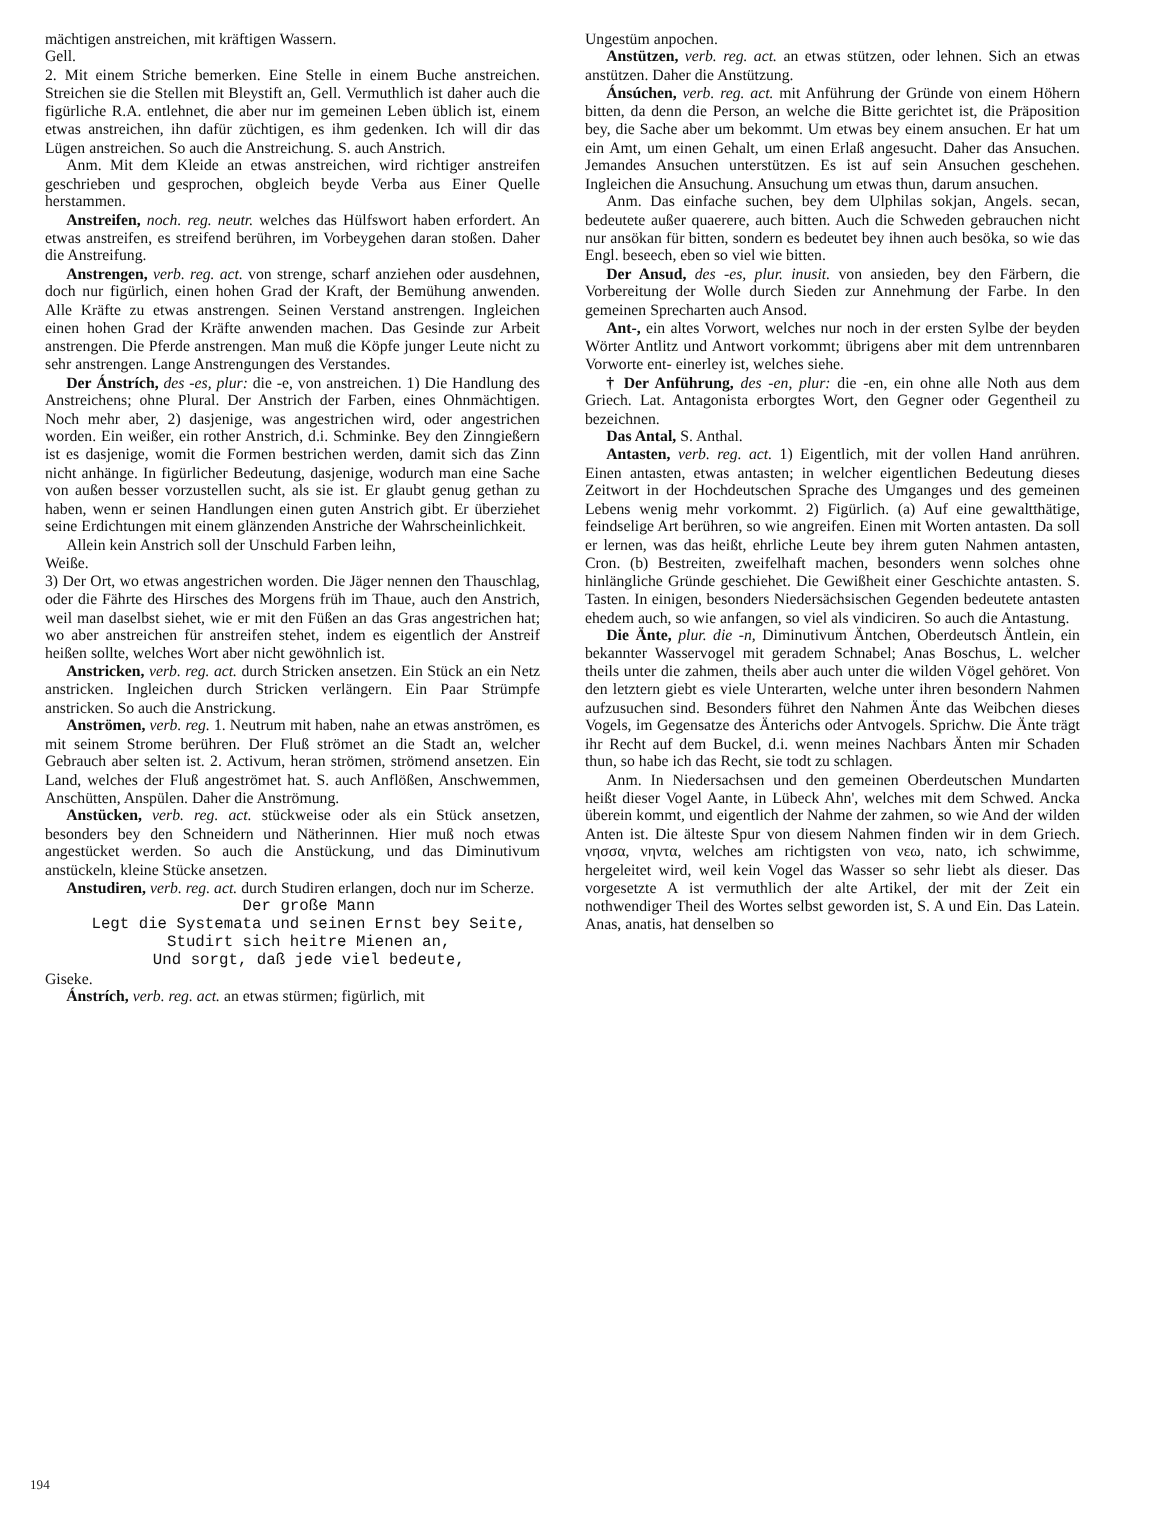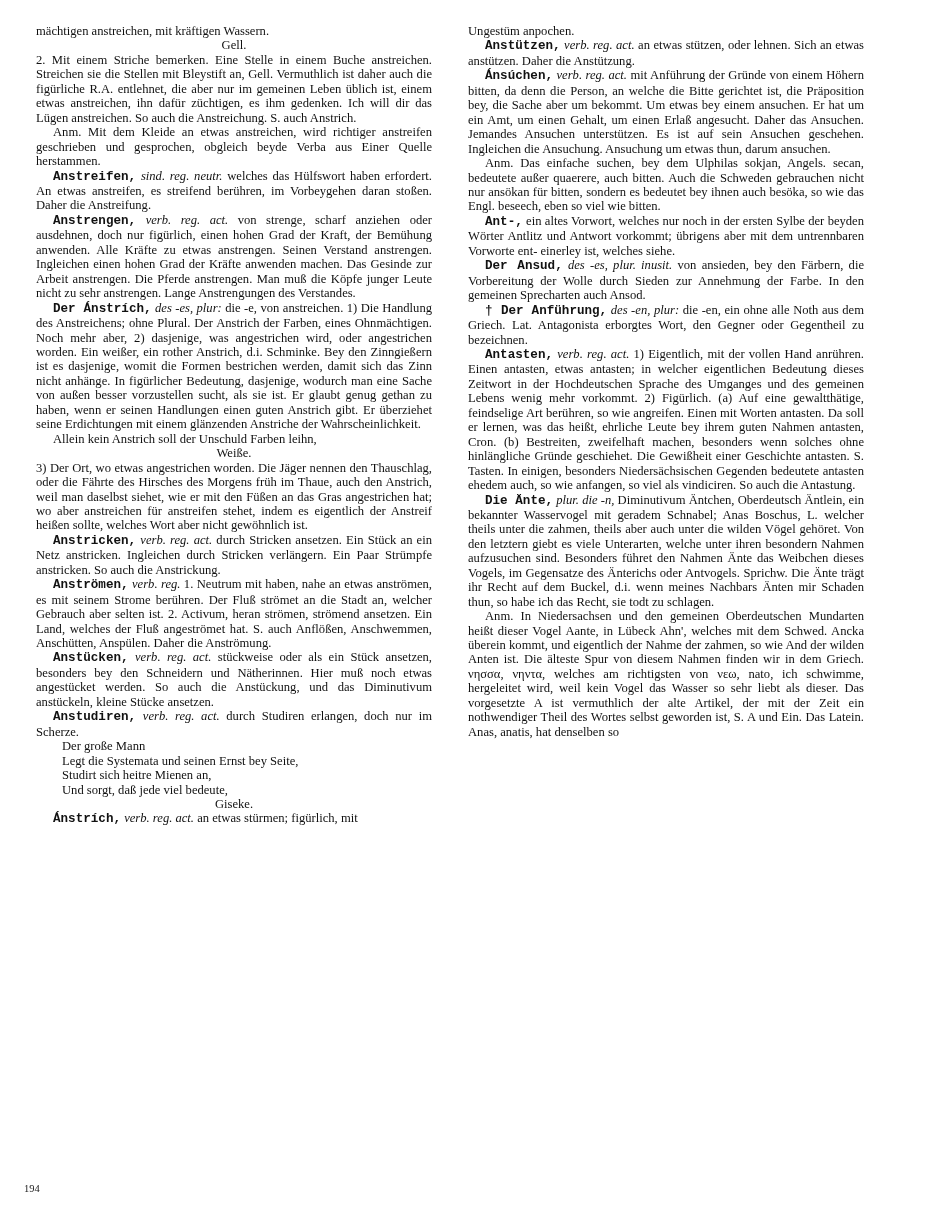--- a/index.html
+++ b/index.html
@@ -39,29 +39,30 @@
   .col p {
     margin: 0;
   }
   .p-indent {
     text-indent: 17px;
   }
   .p-hang {
     padding-left: 0;
   }
   .right {
-    text-align: center;
+    text-align: left;
     text-indent: 0;
   }
   .verse {
-    text-align: left;
+    text-align: center;
     text-indent: 0;
     padding-left: 26px;
+    font-family: Liberation Mono, monospace;
   }
-  b { font-weight: bold; font-family: Liberation Mono, monospace; }
+  b { font-weight: bold; }
   i { }
   .pagenum {
     position: absolute;
     left: 24px;
     bottom: 16px;
     font-size: 10.5px;
     color: #222;
     font-family: "Liberation Serif", serif;
   }
 </style>
@@ -69,21 +70,21 @@
 <body>
 
 <div class="page">
   <div class="columns">
 
     <div class="col" id="left-col">
         <p class="p-hang">mächtigen anstreichen, mit kräftigen Wassern.</p>
         <p class="right">Gell.</p>
         <p class="p-hang">2. Mit einem Striche bemerken. Eine Stelle in einem Buche anstreichen. Streichen sie die Stellen mit Bleystift an, Gell. Vermuthlich ist daher auch die figürliche R.A. entlehnet, die aber nur im gemeinen Leben üblich ist, einem etwas anstreichen, ihn dafür züchtigen, es ihm gedenken. Ich will dir das Lügen anstreichen. So auch die Anstreichung. S. auch Anstrich.</p>
         <p class="p-indent">Anm. Mit dem Kleide an etwas anstreichen, wird richtiger anstreifen geschrieben und gesprochen, obgleich beyde Verba aus Einer Quelle herstammen.</p>
-        <p class="p-indent"><b>Anstreifen,</b> <i>sind. reg. neutr.</i><span> welches das Hülfswort haben erfordert. An etwas anstreifen, es streifend berühren, im Vorbeygehen daran stoßen. Daher die Anstreifung.</span></p>
+        <p class="p-indent"><b>Anstreifen,</b> <i>noch. reg. neutr.</i><span> welches das Hülfswort haben erfordert. An etwas anstreifen, es streifend berühren, im Vorbeygehen daran stoßen. Daher die Anstreifung.</span></p>
         <p class="p-indent"><b>Anstrengen,</b> <i>verb. reg. act.</i><span> von strenge, scharf anziehen oder ausdehnen, doch nur figürlich, einen hohen Grad der Kraft, der Bemühung anwenden. Alle Kräfte zu etwas anstrengen. Seinen Verstand anstrengen. Ingleichen einen hohen Grad der Kräfte anwenden machen. Das Gesinde zur Arbeit anstrengen. Die Pferde anstrengen. Man muß die Köpfe junger Leute nicht zu sehr anstrengen. Lange Anstrengungen des Verstandes.</span></p>
         <p class="p-indent"><b>Der Ánstrích,</b> <i>des -es, plur:</i><span> die -e, von anstreichen. 1) Die Handlung des Anstreichens; ohne Plural. Der Anstrich der Farben, eines Ohnmächtigen. Noch mehr aber, 2) dasjenige, was angestrichen wird, oder angestrichen worden. Ein weißer, ein rother Anstrich, d.i. Schminke. Bey den Zinngießern ist es dasjenige, womit die Formen bestrichen werden, damit sich das Zinn nicht anhänge. In figürlicher Bedeutung, dasjenige, wodurch man eine Sache von außen besser vorzustellen sucht, als sie ist. Er glaubt genug gethan zu haben, wenn er seinen Handlungen einen guten Anstrich gibt. Er überziehet seine Erdichtungen mit einem glänzenden Anstriche der Wahrscheinlichkeit.</span></p>
         <p class="p-indent">Allein kein Anstrich soll der Unschuld Farben leihn,</p>
         <p class="right">Weiße.</p>
         <p class="p-hang">3) Der Ort, wo etwas angestrichen worden. Die Jäger nennen den Thauschlag, oder die Fährte des Hirsches des Morgens früh im Thaue, auch den Anstrich, weil man daselbst siehet, wie er mit den Füßen an das Gras angestrichen hat; wo aber anstreichen für anstreifen stehet, indem es eigentlich der Anstreif heißen sollte, welches Wort aber nicht gewöhnlich ist.</p>
         <p class="p-indent"><b>Anstricken,</b> <i>verb. reg. act.</i><span> durch Stricken ansetzen. Ein Stück an ein Netz anstricken. Ingleichen durch Stricken verlängern. Ein Paar Strümpfe anstricken. So auch die Anstrickung.</span></p>
         <p class="p-indent"><b>Anströmen,</b> <i>verb. reg.</i><span> 1. Neutrum mit haben, nahe an etwas anströmen, es mit seinem Strome berühren. Der Fluß strömet an die Stadt an, welcher Gebrauch aber selten ist. 2. Activum, heran strömen, strömend ansetzen. Ein Land, welches der Fluß angeströmet hat. S. auch Anflößen, Anschwemmen, Anschütten, Anspülen. Daher die Anströmung.</span></p>
         <p class="p-indent"><b>Anstücken,</b> <i>verb. reg. act.</i><span> stückweise oder als ein Stück ansetzen, besonders bey den Schneidern und Nätherinnen. Hier muß noch etwas angestücket werden. So auch die Anstückung, und das Diminutivum anstückeln, kleine Stücke ansetzen.</span></p>
         <p class="p-indent"><b>Anstudiren,</b> <i>verb. reg. act.</i><span> durch Studiren erlangen, doch nur im Scherze.</span></p>
         <p class="verse">Der große Mann</p>
@@ -91,23 +92,24 @@
         <p class="verse">Studirt sich heitre Mienen an,</p>
         <p class="verse">Und sorgt, daß jede viel bedeute,</p>
         <p class="right">Giseke.</p>
         <p class="p-indent"><b>Ánstrích,</b> <i>verb. reg. act.</i><span> an etwas stürmen; figürlich, mit</span></p>
       </div>
     <div class="col" id="right-col">
         <p class="p-hang">Ungestüm anpochen.</p>
         <p class="p-indent"><b>Anstützen,</b> <i>verb. reg. act.</i><span> an etwas stützen, oder lehnen. Sich an etwas anstützen. Daher die Anstützung.</span></p>
         <p class="p-indent"><b>Ánsúchen,</b> <i>verb. reg. act.</i><span> mit Anführung der Gründe von einem Höhern bitten, da denn die Person, an welche die Bitte gerichtet ist, die Präposition bey, die Sache aber um bekommt. Um etwas bey einem ansuchen. Er hat um ein Amt, um einen Gehalt, um einen Erlaß angesucht. Daher das Ansuchen. Jemandes Ansuchen unterstützen. Es ist auf sein Ansuchen geschehen. Ingleichen die Ansuchung. Ansuchung um etwas thun, darum ansuchen.</span></p>
         <p class="p-indent">Anm. Das einfache suchen, bey dem Ulphilas sokjan, Angels. secan, bedeutete außer quaerere, auch bitten. Auch die Schweden gebrauchen nicht nur ansökan für bitten, sondern es bedeutet bey ihnen auch besöka, so wie das Engl. beseech, eben so viel wie bitten.</p>
+        <p class="p-indent"><b>Der Ansud,</b> <i>des -es, plur. inusit.</i><span> von ansieden, bey den Färbern, die Vorbereitung der Wolle durch Sieden zur Annehmung der Farbe. In den gemeinen Sprecharten auch Ansod.</span></p>
         <p class="p-indent"><b>Ant-,</b><span> ein altes Vorwort, welches nur noch in der ersten Sylbe der beyden Wörter Antlitz und Antwort vorkommt; übrigens aber mit dem untrennbaren Vorworte ent- einerley ist, welches siehe.</span></p>
-        <p class="p-indent"><b>Der Ansud,</b> <i>des -es, plur. inusit.</i><span> von ansieden, bey den Färbern, die Vorbereitung der Wolle durch Sieden zur Annehmung der Farbe. In den gemeinen Sprecharten auch Ansod.</span></p>
         <p class="p-indent"><b>† Der Anführung,</b> <i>des -en, plur:</i><span> die -en, ein ohne alle Noth aus dem Griech. Lat. Antagonista erborgtes Wort, den Gegner oder Gegentheil zu bezeichnen.</span></p>
+        <p class="p-indent"><b>Das Antal,</b><span> S. Anthal.</span></p>
         <p class="p-indent"><b>Antasten,</b> <i>verb. reg. act.</i><span> 1) Eigentlich, mit der vollen Hand anrühren. Einen antasten, etwas antasten; in welcher eigentlichen Bedeutung dieses Zeitwort in der Hochdeutschen Sprache des Umganges und des gemeinen Lebens wenig mehr vorkommt. 2) Figürlich. (a) Auf eine gewaltthätige, feindselige Art berühren, so wie angreifen. Einen mit Worten antasten. Da soll er lernen, was das heißt, ehrliche Leute bey ihrem guten Nahmen antasten, Cron. (b) Bestreiten, zweifelhaft machen, besonders wenn solches ohne hinlängliche Gründe geschiehet. Die Gewißheit einer Geschichte antasten. S. Tasten. In einigen, besonders Niedersächsischen Gegenden bedeutete antasten ehedem auch, so wie anfangen, so viel als vindiciren. So auch die Antastung.</span></p>
         <p class="p-indent"><b>Die Änte,</b> <i>plur. die -n,</i><span> Diminutivum Äntchen, Oberdeutsch Äntlein, ein bekannter Wasservogel mit geradem Schnabel; Anas Boschus, L. welcher theils unter die zahmen, theils aber auch unter die wilden Vögel gehöret. Von den letztern giebt es viele Unterarten, welche unter ihren besondern Nahmen aufzusuchen sind. Besonders führet den Nahmen Änte das Weibchen dieses Vogels, im Gegensatze des Änterichs oder Antvogels. Sprichw. Die Änte trägt ihr Recht auf dem Buckel, d.i. wenn meines Nachbars Änten mir Schaden thun, so habe ich das Recht, sie todt zu schlagen.</span></p>
         <p class="p-indent">Anm. In Niedersachsen und den gemeinen Oberdeutschen Mundarten heißt dieser Vogel Aante, in Lübeck Ahn', welches mit dem Schwed. Ancka überein kommt, und eigentlich der Nahme der zahmen, so wie And der wilden Anten ist. Die älteste Spur von diesem Nahmen finden wir in dem Griech. νησσα, νηντα, welches am richtigsten von νεω, nato, ich schwimme, hergeleitet wird, weil kein Vogel das Wasser so sehr liebt als dieser. Das vorgesetzte A ist vermuthlich der alte Artikel, der mit der Zeit ein nothwendiger Theil des Wortes selbst geworden ist, S. A und Ein. Das Latein. Anas, anatis, hat denselben so</p>
       </div>
 
   </div>
   <div class="pagenum">194</div>
 </div>
 
 </body></html>

